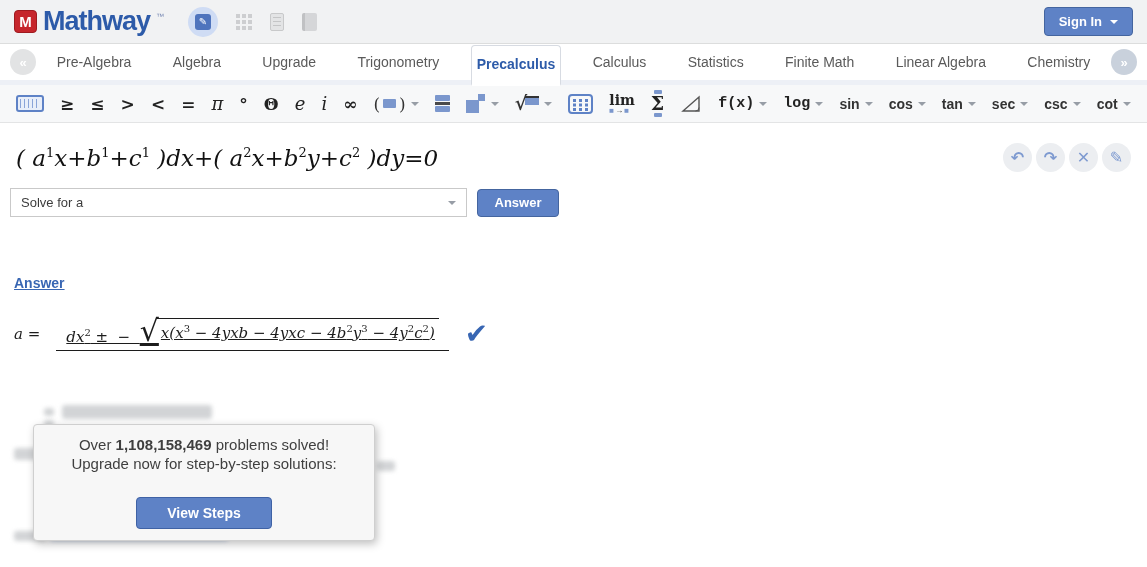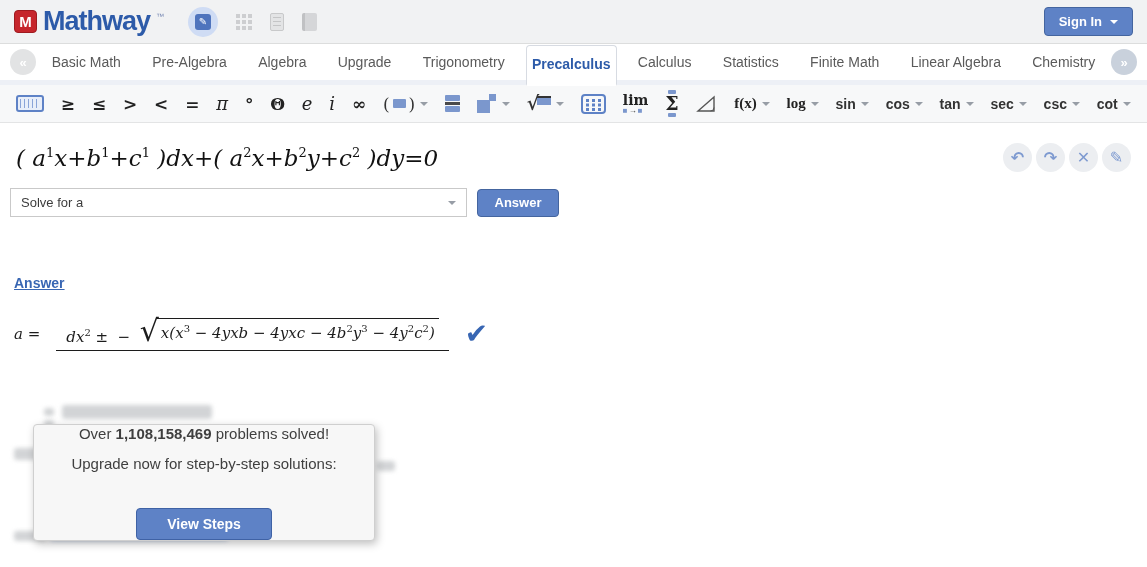--- a/index.html
+++ b/index.html
@@ -32,21 +32,21 @@
   .tabs { flex:1; display:flex; align-items:center; justify-content:space-around; }
   .tab { font-size:14px; color:#5a5a5a; padding:9px 10px; cursor:pointer; white-space:nowrap; }
   .tab.active { background:#fff; border:1px solid #d7dbe2; border-bottom:2px solid #fff; border-radius:4px 4px 0 0; color:#2d5ba9; font-weight:bold; margin-bottom:-7px; padding:10px 5px 12px; }
 
   
   .mtoolbar { display:flex; align-items:center; justify-content:space-between; height:38px; background:#f7f8f9; border-bottom:1px solid #e3e4e5; padding:0 16px; }
   .tbtn { display:flex; align-items:center; gap:3px; cursor:pointer; }
   .sym { font-family:"DejaVu Serif", serif; font-size:17px; font-weight:bold; color:#222; white-space:pre; }
   .sym.it { font-style:italic; font-weight:normal; font-size:18px; }
   .fn { font-weight:bold; font-size:14px; color:#333; }
-  .fns { font-family:Liberation Serif, serif; font-weight:bold; font-size:15px; color:#222; }
+  .fns { font-family:Liberation Mono, monospace; font-weight:bold; font-size:15px; color:#222; }
   .caret-gray { width:0; height:0; border-left:4px solid transparent; border-right:4px solid transparent; border-top:4px solid #979da6; margin-left:2px; }
   .kbd-icon { width:28px; height:17px; border:2px solid #5e82c6; border-radius:3px; background:#e8eef9; padding:2px; }
   .kbd-icon .keys { width:100%; height:100%; background:repeating-linear-gradient(90deg, #8aa4d8 0 1.5px, transparent 1.5px 4px); }
   .blue-rect { background:#7b97cd; border-radius:1px; display:inline-block; }
   .paren { font-family:"DejaVu Serif", serif; font-size:17px; color:#333; }
   .frac-icon { display:flex; flex-direction:column; gap:1px; align-items:center; }
   .exp-icon { position:relative; width:20px; height:20px; }
   .exp-icon .base { position:absolute; left:0; bottom:1px; width:13px; height:13px; background:#7b97cd; }
   .exp-icon .sup { position:absolute; right:1px; top:0; width:7px; height:7px; background:#7b97cd; }
   .sqrt-icon { display:flex; align-items:flex-start; }
@@ -67,32 +67,32 @@
 
   
   .solve-row { display:flex; align-items:center; gap:10px; margin:16px 0 0 10px; }
   .dropdown { width:457px; height:29px; border:1px solid #c9c9c9; background:#fff; display:flex; align-items:center; justify-content:space-between; padding:0 10px; font-size:13px; color:#3c3c3c; cursor:pointer; }
   .answer-btn { width:82px; height:28px; background:#5e82c6; border:1px solid #44659f; border-radius:4px; color:#fff; font-weight:bold; font-size:13px; display:flex; align-items:center; justify-content:center; cursor:pointer; }
 
   
   .answer-link { display:inline-block; margin:58px 0 0 14px; color:#3866b3; font-size:14px; font-weight:bold; text-decoration:underline; cursor:pointer; }
   .formula { display:flex; align-items:center; gap:16px; margin:24px 0 0 14px; font-family:"DejaVu Serif", serif; font-style:italic; font-size:15px; color:#1c1c1c; white-space:pre; }
   .formula sup { font-size:10px; font-style:normal; vertical-align:6px; }
-  .frac { display:inline-flex; text-align:center; }
+  .frac { display:inline-flex; text-align:center;text-decoration:underline; }
   .frac .num { display:flex; align-items:flex-end; justify-content:center; border-bottom:1.4px solid #1c1c1c; padding:0 10px 4px; }
   .frac .den { padding-top:4px; }
   .sqrt { display:inline-flex; align-items:flex-start; }
   .sqrt .sign { font-style:normal; font-size:30px; line-height:1; font-weight:normal; margin-right:-3px; }
   .sqrt .radicand { border-top:1.4px solid #1c1c1c; padding:4px 4px 0 5px; margin-top:2px; }
   .check { color:#3866b3; font-size:28px; font-family:"DejaVu Sans", sans-serif; }
 
   
   .blob { position:absolute; background:#aeb1b5; opacity:.55; filter:blur(2px); border-radius:3px; }
   .blob.blue { background:#8fa4c9; }
-  .popup { position:absolute; left:33px; top:424px; width:342px; height:117px; background:#f7f7f7; border:1px solid #cfcfcf; border-radius:4px; box-shadow:2px 3px 8px rgba(0,0,0,.25); display:flex; flex-direction:column; align-items:center; justify-content:space-between; gap:2px; z-index:5; }
+  .popup { position:absolute; left:33px; top:424px; width:342px; height:117px; background:#f7f7f7; border:1px solid #cfcfcf; border-radius:4px; box-shadow:2px 3px 8px rgba(0,0,0,.25); display:flex; flex-direction:column; align-items:center; justify-content:center; gap:2px; z-index:5; }
   .popup-line { font-size:15px; color:#3f3f3f; }
   .view-steps-btn { margin-top:23px; padding:7px 30px; background:#5e82c6; border:1px solid #3f62a5; border-radius:4px; color:#ffffff; font-weight:bold; font-size:14px; cursor:pointer; }
 </style>
 </head>
 <body>
 
 <div class="app">
 
   
   <div class="header">
@@ -125,21 +125,20 @@
     <div class="signin-btn">
       <span>Sign In</span>
       <span class="caret-white"></span>
     </div>
   </div>
 
   
   <div class="tabbar">
     <div class="nav-circle nav-prev">«</div>
     <div class="tabs">
-      <span class="tab">Basic Math</span>
       <span class="tab">Pre-Algebra</span>
       <span class="tab">Algebra</span>
       <span class="tab">Upgrade</span>
       <span class="tab">Trigonometry</span>
       <span class="tab active">Precalculus</span>
       <span class="tab">Calculus</span>
       <span class="tab">Statistics</span>
       <span class="tab">Finite Math</span>
       <span class="tab">Linear Algebra</span>
       <span class="tab">Chemistry</span>

